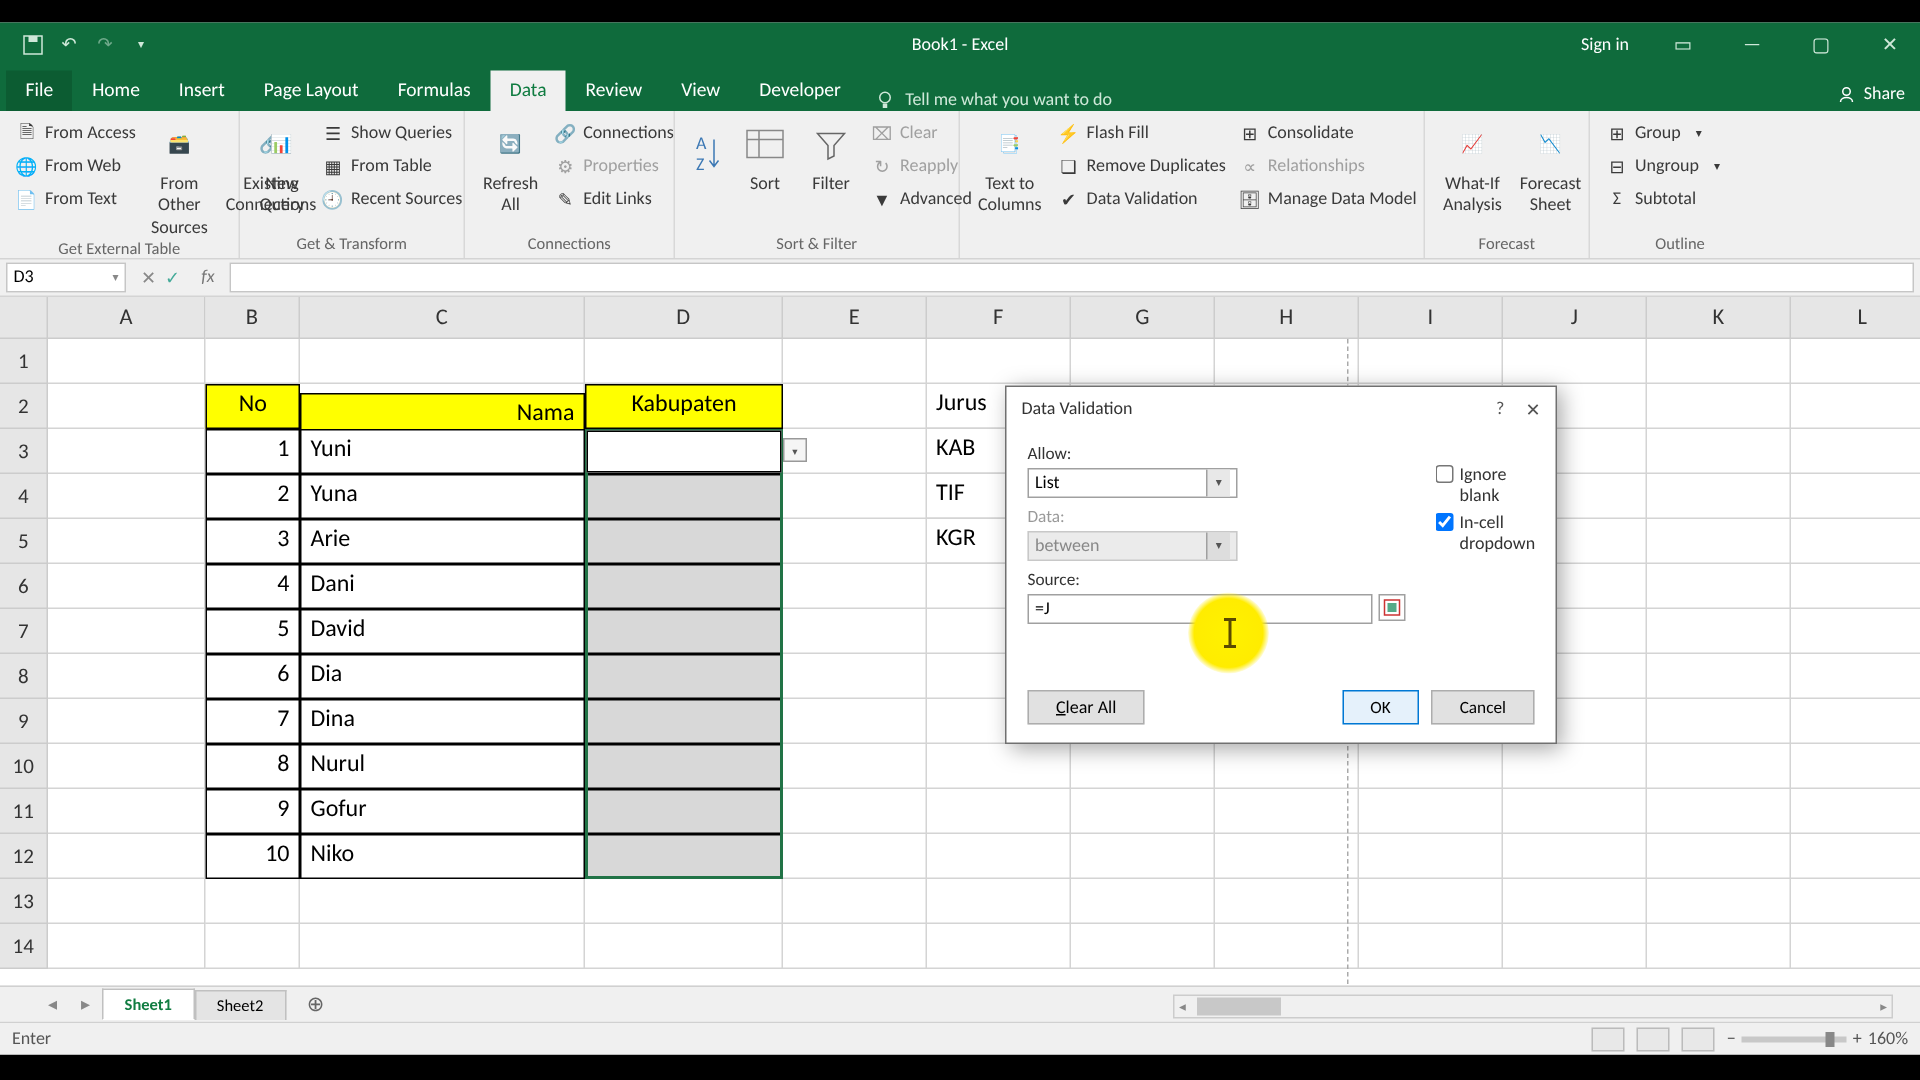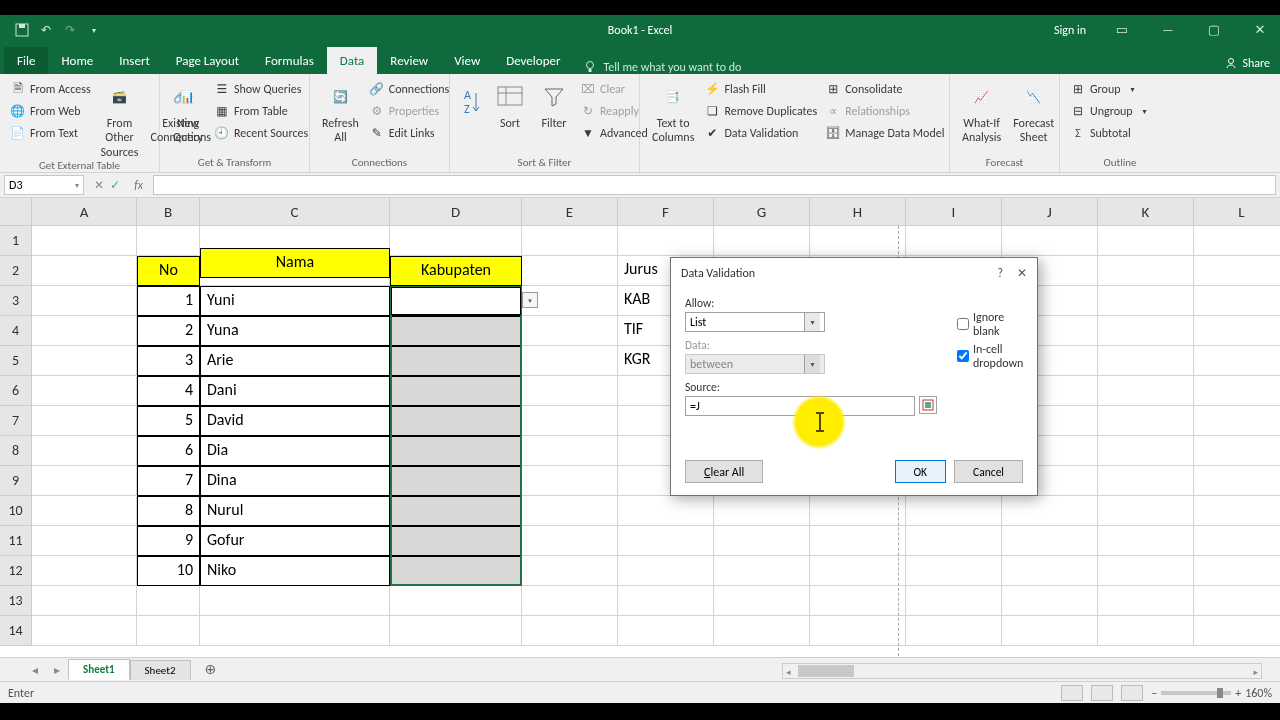--- a/index.html
+++ b/index.html
@@ -66,21 +66,21 @@
 .dlg-tabs{display:flex;border-bottom:1px solid #c0c0c0;margin:0 8px}
 .dlg-tab{padding:5px 10px;font-size:11.5px;color:#333;border:1px solid transparent;border-bottom:none;position:relative;top:1px}
 .dlg-tab.active{border-color:#c0c0c0;background:#fff;border-bottom:1px solid #fff}
 .dlg-body{padding:8px 14px 10px}
 .dlg-body label{font-size:11.5px;color:#333}
 .combo{width:140px;height:20px;border:1px solid #a0a0a0;background:#fff;display:flex;align-items:center;padding:0 4px;font-size:11.5px;margin-top:2px}
 .combo .ar{margin-left:auto;width:16px;height:18px;background:#e8e8e8;border-left:1px solid #a0a0a0;display:flex;align-items:center;justify-content:center;font-size:8px;color:#555}
 .combo.dis{background:#ebebeb;color:#888;border-color:#c8c8c8}
 .src-input{width:230px;height:20px;border:1px solid #a0a0a0;padding:0 4px;font-size:11.5px;display:flex;align-items:center;margin-top:2px}
 .src-pick{width:18px;height:18px;border:1px solid #a0a0a0;margin-left:4px;display:inline-flex;align-items:center;justify-content:center}
-.chk{display:flex;align-items:center;gap:4px;font-size:11.5px;color:#333;margin-bottom:4px}
+.chk{display:flex;align-items:flex-start;gap:4px;font-size:11.5px;color:#333;margin-bottom:4px}
 .chk input{width:12px;height:12px}
 .dlg-btns{display:flex;align-items:center;padding:0 14px 12px;gap:8px}
 .btn{height:23px;padding:0 18px;border:1px solid #adadad;background:#e1e1e1;font-size:11.5px;display:flex;align-items:center}
 .btn.primary{border:1px solid #0078d4;background:#e5f1fb}
 .highlight{position:absolute;width:54px;height:54px;border-radius:50%;background:radial-gradient(circle,#fff200 0%,#ffec00 60%,rgba(255,240,0,0) 72%);pointer-events:none}
 .ibeam{position:absolute;width:2px;height:16px;background:#5a4a00}
 .ibeam:before,.ibeam:after{content:"";position:absolute;left:-3px;width:8px;height:2px;background:#5a4a00}
 .ibeam:before{top:-2px}.ibeam:after{bottom:-2px}
 svg{display:block}
 </style>
@@ -539,21 +539,21 @@
         <div class="cell " style="left: 358px; top: 390px; width: 132px; height: 30px;"></div>
         <div class="cell " style="left: 490px; top: 390px; width: 96px; height: 30px;"></div>
         <div class="cell " style="left: 586px; top: 390px; width: 96px; height: 30px;"></div>
         <div class="cell " style="left: 682px; top: 390px; width: 96px; height: 30px;"></div>
         <div class="cell " style="left: 778px; top: 390px; width: 96px; height: 30px;"></div>
         <div class="cell " style="left: 874px; top: 390px; width: 96px; height: 30px;"></div>
         <div class="cell " style="left: 970px; top: 390px; width: 96px; height: 30px;"></div>
         <div class="cell " style="left: 1066px; top: 390px; width: 96px; height: 30px;"></div>
         <div class="cell " style="left: 1162px; top: 390px; width: 96px; height: 30px;"></div>
         <div class="cell theader" style="left: 105px; top: 30px; width: 63px; height: 30px; text-align: center;">No</div>
-        <div class="cell theader" style="left: 168px; top: 22px; width: 190px; height: 30px; text-align: center;">Nama</div>
+        <div class="cell theader" style="left: 168px; top: 36px; width: 190px; height: 30px; text-align: right;">Nama</div>
         <div class="cell theader" style="left: 358px; top: 30px; width: 132px; height: 30px; text-align: center;">Kabupaten</div>
         <div class="cell tcell cno" style="left: 105px; top: 60px; width: 63px; height: 30px;">1</div>
         <div class="cell tcell" style="left: 168px; top: 60px; width: 190px; height: 30px;">Yuni</div>
         <div class="cell tcell sel" style="left: 358px; top: 60px; width: 132px; height: 30px;"></div>
         <div class="cell tcell cno" style="left: 105px; top: 90px; width: 63px; height: 30px;">2</div>
         <div class="cell tcell" style="left: 168px; top: 90px; width: 190px; height: 30px;">Yuna</div>
         <div class="cell tcell sel" style="left: 358px; top: 90px; width: 132px; height: 30px;"></div>
         <div class="cell tcell cno" style="left: 105px; top: 120px; width: 63px; height: 30px;">3</div>
         <div class="cell tcell" style="left: 168px; top: 120px; width: 190px; height: 30px;">Arie</div>
         <div class="cell tcell sel" style="left: 358px; top: 120px; width: 132px; height: 30px;"></div>

